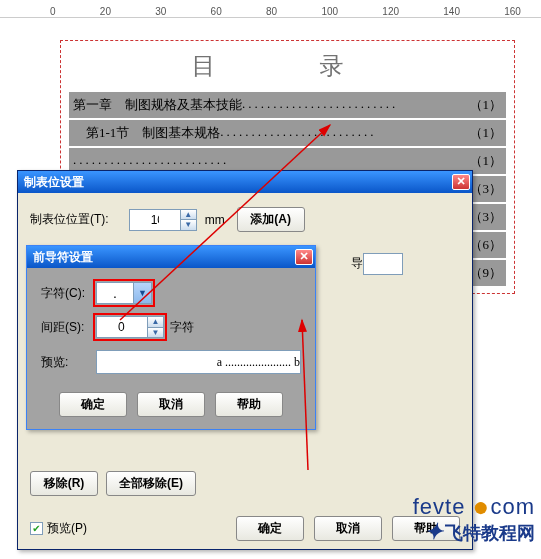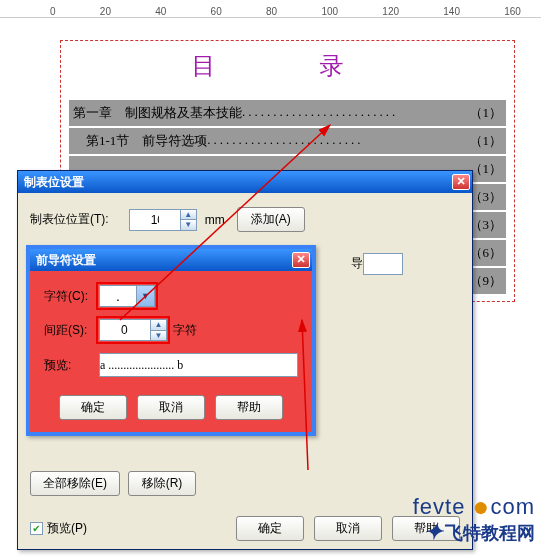--- a/index.html
+++ b/index.html
@@ -3,21 +3,21 @@
 <meta charset="utf-8">
 <style>
   * { box-sizing: border-box; margin: 0; padding: 0; }
   body { font-family: "Microsoft YaHei", SimSun, Arial, sans-serif; font-size: 12px; background: #fff; width: 541px; height: 559px; position: relative; overflow: hidden; }
   
   .ruler { position: absolute; top: 0; left: 0; right: 0; height: 18px; background: #fff; border-bottom: 1px solid #ccc; display: flex; align-items: flex-end; color: #555; font-size: 10px; padding-left: 50px; justify-content: space-between; padding-right: 20px;}
   .ruler span { position:relative; }
   
   .doc-area { position: absolute; top: 40px; left: 60px; width: 455px; }
   .doc-frame { border: 1px dashed #c33; padding: 5px 8px; }
-  .doc-title { text-align: center; font-size: 24px; letter-spacing: 40px; padding: 4px 0 18px 0; color: #a21caf; font-family: SimSun; }
+  .doc-title { text-align: center; font-size: 24px; letter-spacing: 40px; padding: 4px 0 10px 0; color: #737373; font-family: SimSun; }
   .toc-line { background: #999; color: #000; margin-bottom: 2px; padding: 4px 4px; font-size: 13px; font-family: SimSun; display: flex; white-space: nowrap; overflow: hidden; }
   .toc-line .txt { flex: 0 0 auto; }
   .toc-line .dots { flex: 1 1 auto; overflow: hidden; letter-spacing: 3px; color: #000;}
   .toc-line .pg { flex: 0 0 auto; }
   
   .dialog { position: absolute; background: #ece9d8; border: 1px solid #0a246a; box-shadow: 2px 2px 4px rgba(0,0,0,0.3); }
   .dialog-main { top: 170px; left: 17px; width: 456px; height: 380px; }
   .titlebar { background: linear-gradient(to bottom, #3a95ff, #0a56c8); color: #fff; height: 22px; display: flex; align-items: center; padding: 0 2px 0 6px; font-size: 12px; }
   .titlebar-text { flex: 1; font-weight: bold; }
   .closebtn { width: 18px; height: 16px; background: linear-gradient(to bottom,#f88,#c33); border: 1px solid #fff; color: #fff; text-align: center; line-height: 13px; font-size: 11px; font-weight: bold; cursor: pointer; border-radius: 2px;}
@@ -25,34 +25,34 @@
   
   .row { display: flex; align-items: center; margin-bottom: 10px; }
   .lbl { margin-right: 20px; }
   .numfield { display: inline-flex; align-items: stretch; border: 1px solid #7f9db9; background: #fff; height: 22px; }
   .numfield input { border: none; width: 50px; padding: 0 21px; font-size: 12px; outline: none; }
   .spin { display: flex; flex-direction: column; width: 16px; }
   .spin div { flex: 1; background: linear-gradient(#fff,#cde); border-left: 1px solid #7f9db9; text-align: center; font-size: 8px; line-height: 9px; color: #3968a6; cursor: pointer;}
   .spin div:first-child { border-bottom: 1px solid #7f9db9;}
   .unit { margin: 0 12px 0 8px; }
   
-  .btn { background: linear-gradient(#fff,#e8e8e0); border: 1px solid #888; border-radius: 3px; padding: 3px 12px; font-size: 12px; cursor: pointer; min-width: 68px; text-align: center; font-family: inherit;}
+  .btn { background: linear-gradient(#fff,#e8e8e0); border: 1px solid #888; border-radius: 3px; padding: 3px 12px; font-size: 12px; cursor: pointer; min-width: 68px; text-align: center; font-family: inherit; font-weight: bold;}
   
   .textfield { border: 1px solid #7f9db9; background: #fff; height: 22px; padding: 2px 4px; }
   .wide-field { position: absolute; top: 60px; left: 345px; width: 40px; }
   
-  .inner-dialog { position: absolute; top: 245px; left: 26px; width: 290px; background: #ef4444; border: 4px solid #3b82f6; box-shadow: 2px 2px 4px rgba(0,0,0,0.3); z-index: 5;}
+  .inner-dialog { position: absolute; top: 245px; left: 26px; width: 290px; background: #a3a3a3; border: 1px solid #3b82f6; box-shadow: 2px 2px 4px rgba(0,0,0,0.3); z-index: 5;}
   .inner-body { padding: 14px 14px 12px 14px; }
   .inner-row { display: flex; align-items: center; margin-bottom: 12px; }
   .inner-lbl { width: 55px; }
   .combo { display: inline-flex; border: 1px solid #7f9db9; background: #fff; height: 22px; align-items: stretch;}
   .combo .cval { width: 36px; text-align: center; line-height: 20px; font-size: 14px; }
   .combo .carrow { width: 18px; background: linear-gradient(#b8d6fb,#8cb9ec); border-left: 1px solid #7f9db9; text-align: center; font-size: 9px; color: #154a93; line-height: 20px; cursor: pointer;}
   .redbox { outline: 2px solid #e00; outline-offset: 1px; }
-  .preview-field { border: 1px solid #7f9db9; background: #fff; height: 24px; text-align: left; line-height: 22px; flex: 1; font-family: SimSun;}
+  .preview-field { border: 1px solid #7f9db9; background: #fff; height: 24px; text-align: right; line-height: 22px; flex: 1; font-family: SimSun;}
   .btnrow { display: flex; justify-content: center; gap: 10px; margin-top: 18px; }
   
   .bottom-area { position: absolute; bottom: 8px; left: 12px; right: 12px; }
   .bottom-btns1 { display: flex; gap: 8px; margin-bottom: 20px; }
   .bottom-btns1 .spacer { flex: 1; }
   .bottom-row2 { display: flex; align-items: center; gap: 10px; }
   .checkbox { display: inline-flex; align-items: center; gap: 4px; cursor: pointer;}
   .checkbox .box { width: 13px; height: 13px; border: 1px solid #7f9db9; background: #fff; text-align: center; line-height: 11px; font-size: 10px; color: #21a121;}
   
   .side-nums { position: absolute; left: 30px; top: 284px; font-size: 12px; color: #000; line-height: 30px;}
@@ -66,39 +66,39 @@
   .wm2 .fly { color: #1a3a8a; font-size: 22px; font-style: italic; margin-right: 2px;}
   
   .leader-label { position: absolute; top: 62px; left: 333px; font-size: 12px;}
 </style>
 </head>
 <body>
 
 <div class="ruler">
   <span>0</span>
     <span>20</span>
-    <span>40</span>
+    <span>30</span>
     <span>60</span>
     <span>80</span>
     <span>100</span>
     <span>120</span>
     <span>140</span>
     <span>160</span>
 </div>
 
 <div class="doc-area">
   <div class="doc-frame">
     <div class="doc-title">目　录</div>
     <div class="toc-line">
         <span class="txt">第一章　制图规格及基本技能</span>
         <span class="dots">.........................</span>
         <span class="pg">（1）</span>
       </div>
     <div class="toc-line">
-        <span class="txt">　第1-1节　前导符选项</span>
+        <span class="txt">　第1-1节　制图基本规格</span>
         <span class="dots">.........................</span>
         <span class="pg">（1）</span>
       </div>
     <div class="toc-line">
         <span class="dots">.........................</span>
         <span class="pg">（1）</span>
       </div>
     <div class="toc-line">
         <span class="txt">　</span>
         <span class="dots">.............................................</span>
@@ -138,22 +138,22 @@
           </span>
       </span>
       <span class="unit">mm</span>
       <button class="btn">添加(A)</button>
     </div>
     <span class="leader-label">导符</span>
     <div class="textfield wide-field"></div>
 
     <div class="bottom-area">
       <div class="bottom-btns1">
+        <button class="btn">移除(R)</button>
         <button class="btn">全部移除(E)</button>
-        <button class="btn">移除(R)</button>
         <span class="spacer"></span>
       </div>
       <div class="bottom-row2">
         <label class="checkbox">
           <span class="box">✔</span>
           <span>预览(P)</span>
         </label>
         <span style="flex:1"></span>
         <button class="btn">确定</button>
         <button class="btn">取消</button>

